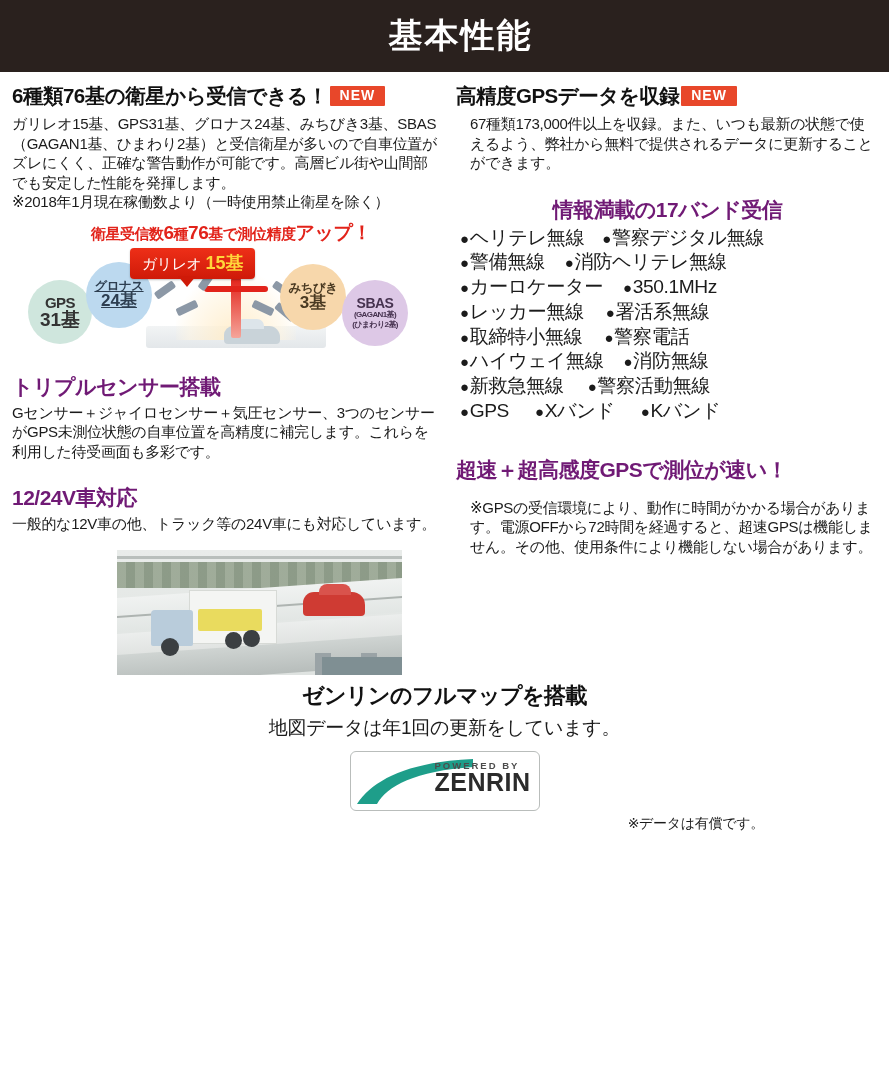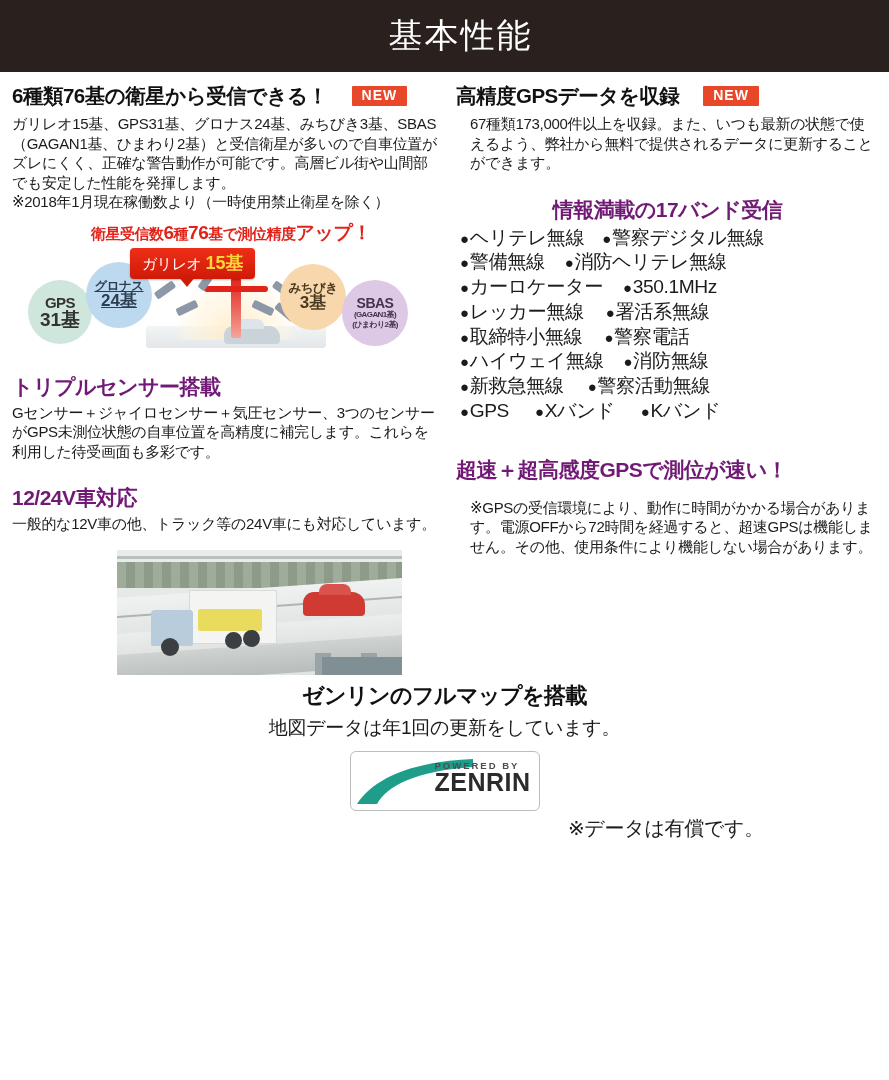--- a/index.html
+++ b/index.html
@@ -16,38 +16,38 @@
   .page-header{
     height:72px;
     background:#2a211e;
     display:flex;
     align-items:center;
     justify-content:center;
   }
   .page-header .title{
     color:#ffffff;
     font-size:34px;
-    font-weight:400;
+    font-weight:700;
     letter-spacing:2px;
     margin-left:32px;
   }
 
   
   .content{
     display:flex;
     padding:0;
   }
   .col-left{ width:448px; padding:8px 10px 0 12px; box-sizing:border-box;}
   .col-right{ width:441px; padding:8px 10px 0 8px; box-sizing:border-box;}
 
   
   .sec-head{
     display:flex;
     align-items:center;
-    gap:24px;
+    gap:2px;
     margin:2px 0 4px 0;
   }
   .sec-head .htxt{
     font-size:20.5px;
     font-weight:700;
     letter-spacing:-0.5px;
     color:#111;
     white-space:nowrap;
   }
   .badge-new{
@@ -236,21 +236,21 @@
   }
   .zenrin-swoosh{
     position:absolute;left:4px;top:6px;width:122px;height:48px;
   }
   .zen-txt{
     position:absolute;right:8px;top:8px;text-align:left;
   }
   .zen-pb{font-size:9.5px;letter-spacing:2.0px;color:#4c4c4c;font-weight:700;}
   .zen-nm{font-size:25px;font-weight:700;letter-spacing:0.5px;color:#2b2b2b;line-height:0.95;}
   .f-note{
-    font-size:20px;
+    font-size:14px;
     text-align:right;
     padding-right:125px;
     margin-top:4px;
     letter-spacing:-0.3px;
   }
 </style>
 </head>
 <body>
 
 <div class="page-header">

